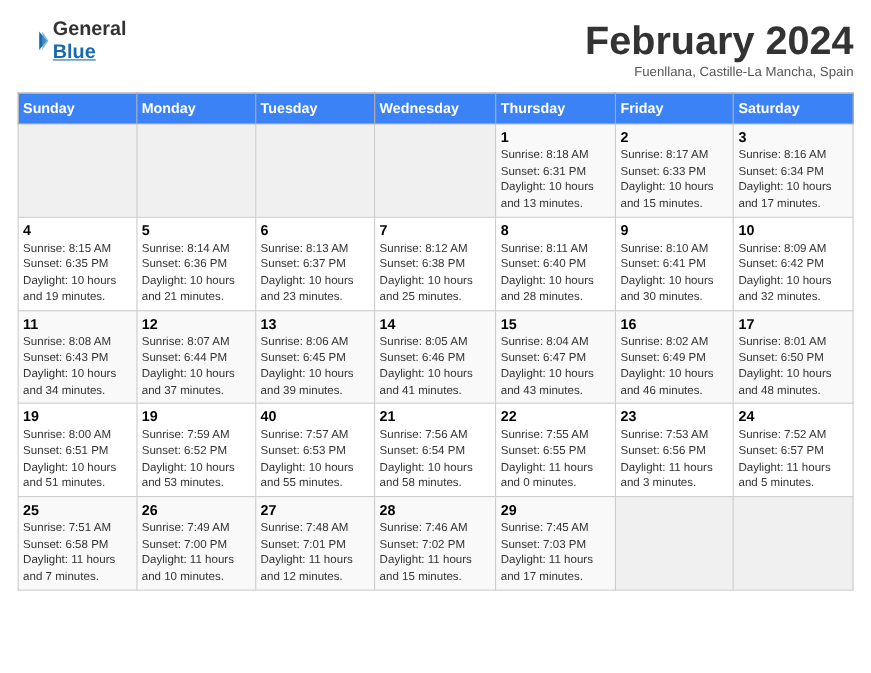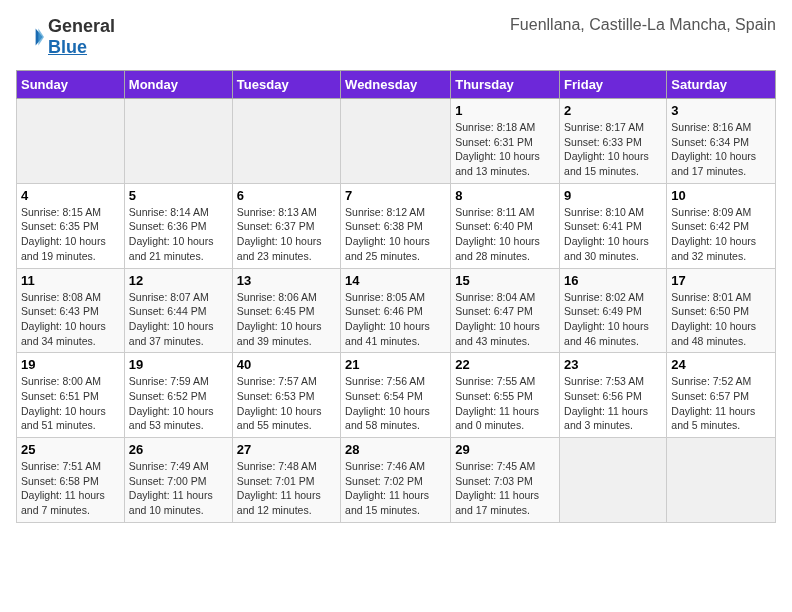--- a/index.html
+++ b/index.html
@@ -27,30 +27,30 @@
     }
     .title-area {
       text-align: right;
     }
     .month-title {
       font-size: 36px;
       font-weight: bold;
       color: #333;
     }
     .location-title {
-      font-size: 16px;
+      font-size: 12px;
       color: #555;
     }
     table {
       width: 100%;
       border-collapse: collapse;
       font-size: 11px;
     }
     thead tr {
-      background-color: #6d28d9;
+      background-color: #3b82f6;
       color: #fff;
     }
     thead th {
       padding: 6px 4px;
       text-align: left;
       font-size: 13px;
       font-weight: bold;
       border: 1px solid #aaa;
     }
     tbody td {
@@ -89,20 +89,21 @@
     <svg class="logo-icon" viewBox="0 0 40 40">
       <polygon points="28,8 38,20 28,32" fill="#1a6ab1"></polygon>
       <polygon points="32,8 40,20 32,32" fill="#4a9fd4" opacity="0.7"></polygon>
     </svg>
     <div>
       <div style="font-size:18px;font-weight:bold;color:#333;">General</div>
       <div style="font-size:18px;font-weight:bold;color:#1a6ab1;text-decoration:underline;">Blue</div>
     </div>
   </div>
   <div class="title-area">
+    <div class="month-title">February 2024</div>
     <div class="location-title">Fuenllana, Castille-La Mancha, Spain</div>
   </div>
 </div>
 
 <table>
   <thead>
     <tr>
     <th>Sunday</th>
         <th>Monday</th>
         <th>Tuesday</th>

